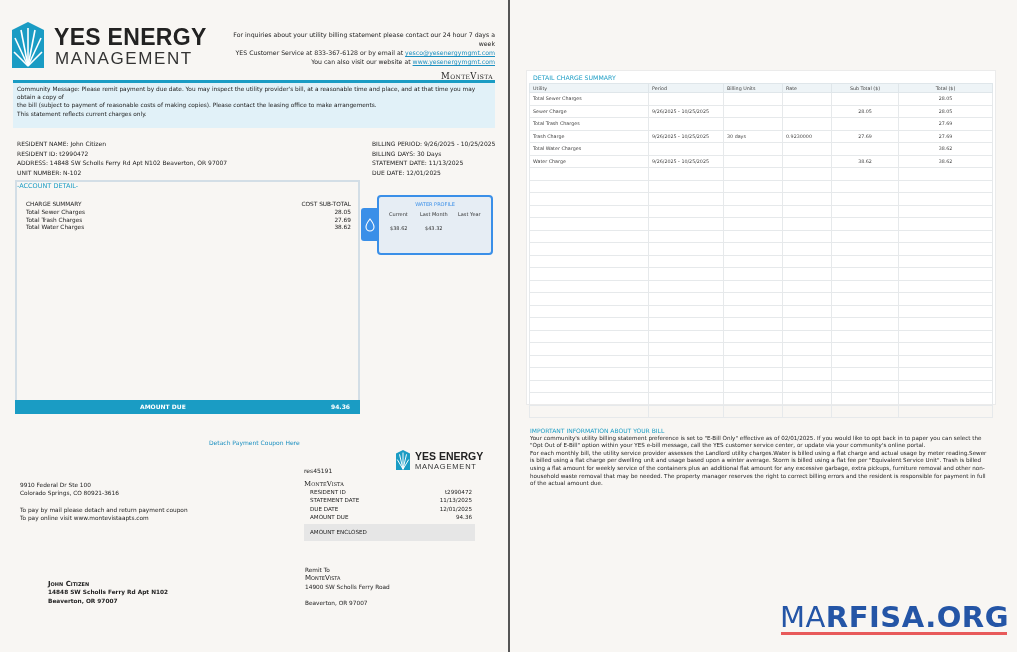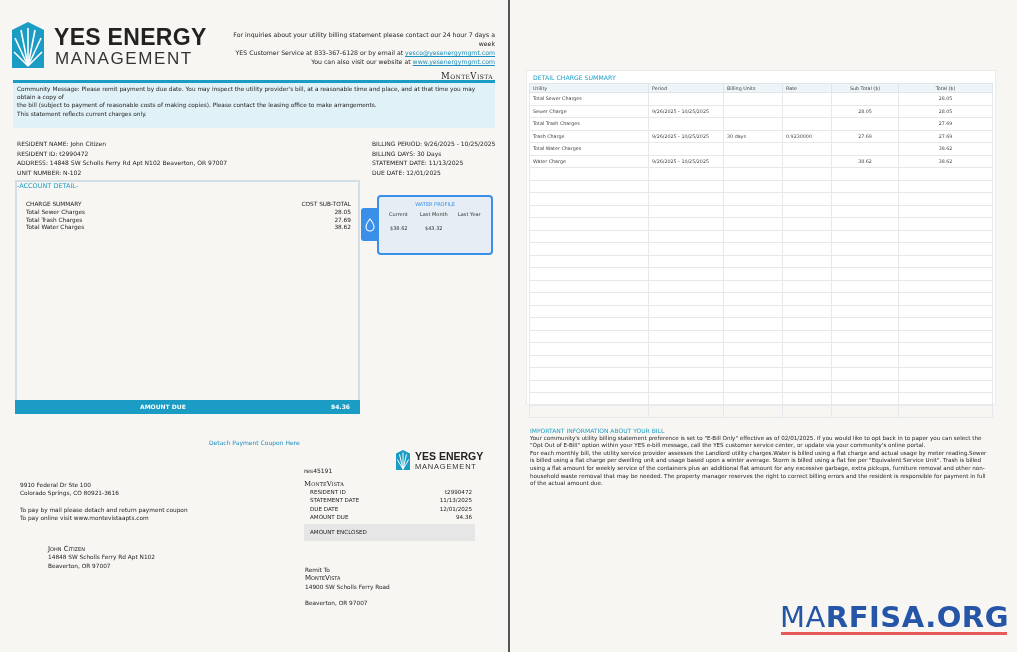--- a/index.html
+++ b/index.html
@@ -49,21 +49,21 @@
 
   .sender { left:20px; top:481px; font-size:5.8px; line-height:8.2px; color:#222; }
   .pay-info { left:20px; top:506px; font-size:5.8px; line-height:8.2px; color:#222; }
 
   .acct-no { left:304px; top:467px; font-size:6px; color:#222; }
   .coupon-comm { left:304px; top:480px; font-family:"DejaVu Serif", serif; font-size:7px; font-variant:small-caps; color:#222; }
   .coupon { left:304px; top:488px; width:171px; font-size:5.6px; color:#222; }
   .coupon-row { display:flex; justify-content:space-between; padding:0 3px 0 6px; line-height:8.3px; }
   .coupon-enc { margin-top:3px; background:#e6e6e6; padding:4px 6px; height:9px; line-height:9px; }
 
-  .recipient { left:48px; top:545px; font-size:5.8px; line-height:8.4px; color:#222; }
+  .recipient { left:48px; top:580px; font-size:5.8px; line-height:8.4px; color:#222;font-weight:bold; }
   .rec-name { font-variant:small-caps; font-size:7px; }
   .remit { left:305px; top:566px; font-size:5.8px; line-height:8.4px; color:#222; }
   .remit-name { font-variant:small-caps; font-size:7px; }
 
   
   .detail-panel { left:526px; top:70px; width:468px; height:333px; background:#fff; border:1px solid #ebebeb; }
   .detail-title { position:absolute; left:6px; top:3px; font-size:6.2px; color:#1a9cc4; }
   table.detail { position:absolute; left:2px; top:12px; width:464px; border-collapse:collapse; font-size:4.8px; color:#444; }
   table.detail th { background:#eef4f7; font-weight:normal; text-align:left; height:8px; border:1px solid #dfe6ea; padding:0 3px; }
   table.detail td { height:11.5px; border:1px solid #e6e9eb; padding:0 3px; }

